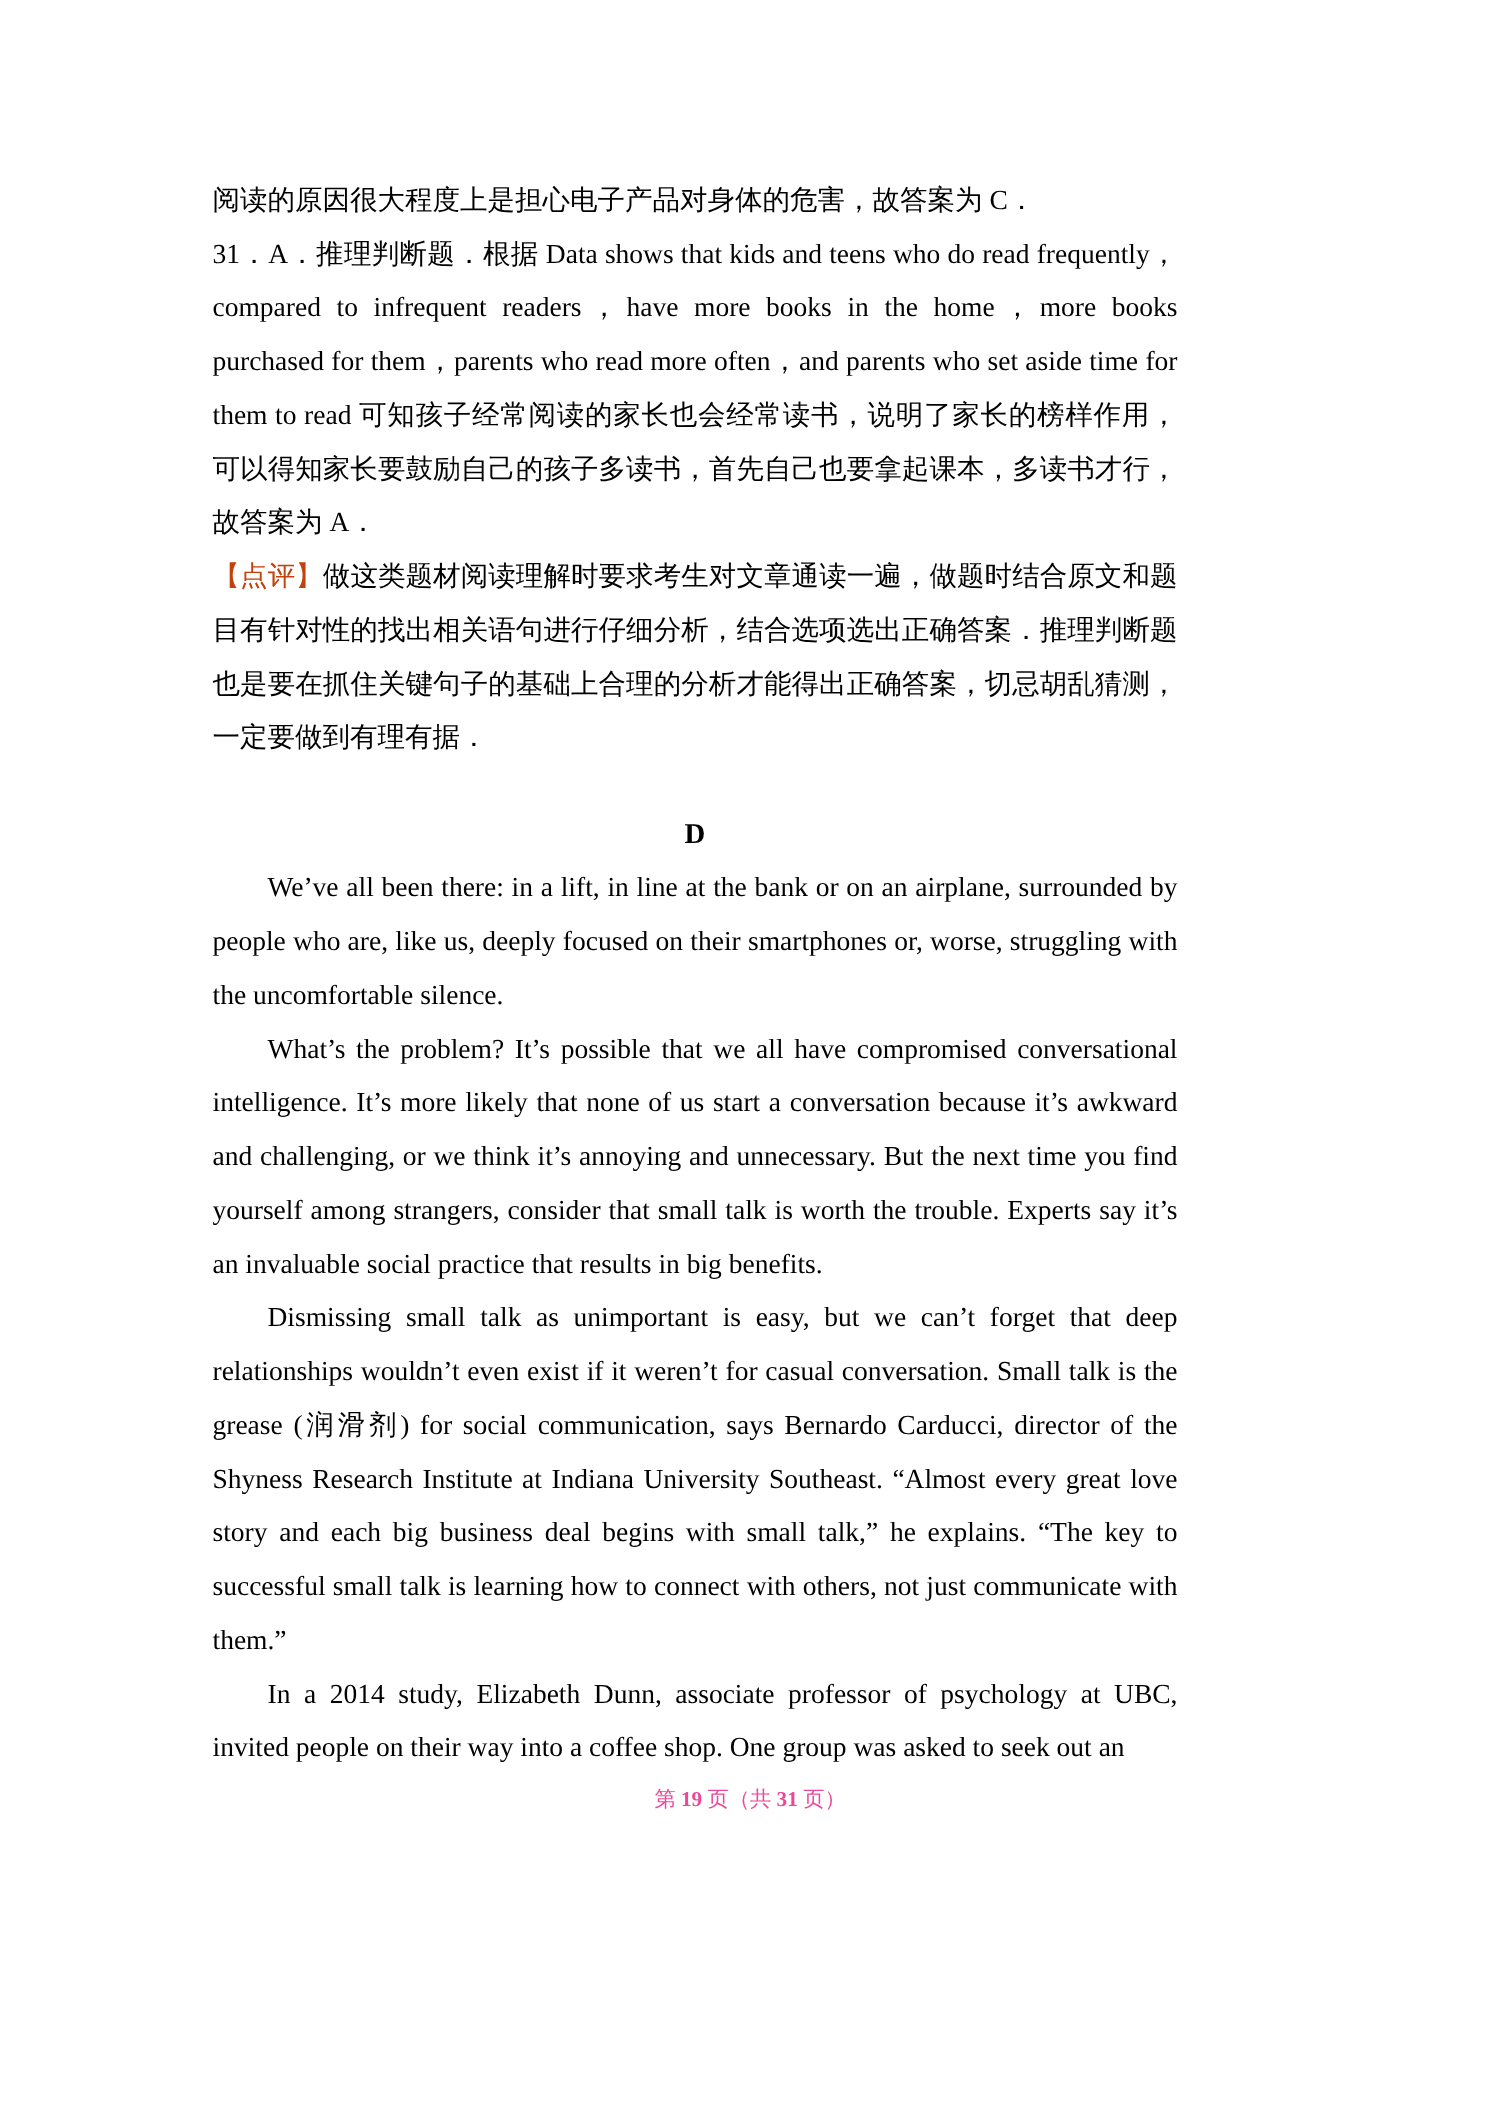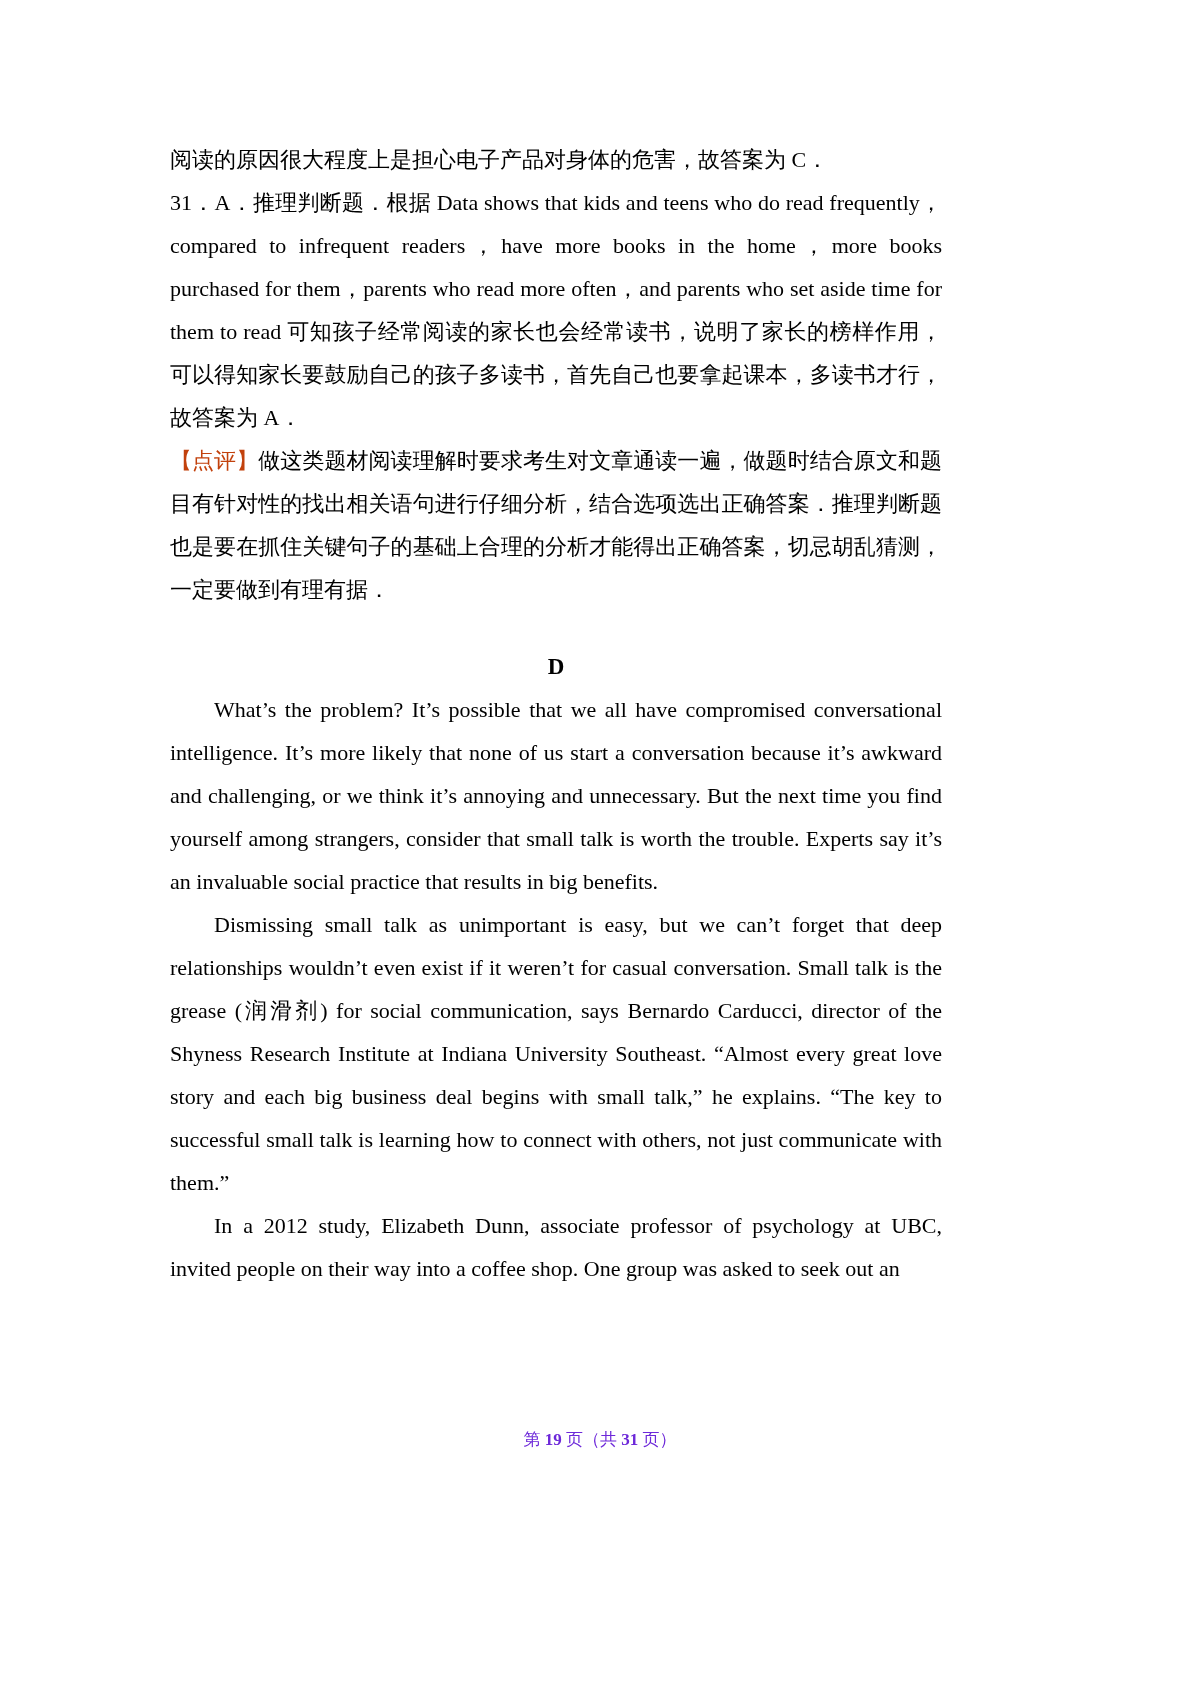--- a/index.html
+++ b/index.html
@@ -38,43 +38,44 @@
     margin-top: 34px;
   }
   .footer {
     position: absolute;
     top: 1428px;
     left: 0;
     width: 100%;
     text-align: center;
     font-size: 17px;
     line-height: 24px;
-    color: #6d28d9;
+    color: #ec4899;
   }
   .footer b { font-weight: bold; }
 </style>
 </head>
 <body>
 
 <div class="page">
 
   <div class="content">
 
     <p class="para">阅读的原因很大程度上是担心电子产品对身体的危害，故答案为 C．</p>
 
     <p class="para">31．A．推理判断题．根据 Data shows that kids and teens who do read frequently，compared to infrequent readers，have more books in the home，more books purchased for them，parents who read more often，and parents who set aside time for them to read 可知孩子经常阅读的家长也会经常读书，说明了家长的榜样作用，可以得知家长要鼓励自己的孩子多读书，首先自己也要拿起课本，多读书才行，故答案为 A．</p>
 
     <p class="para"><span class="comment-label" style="color: #c2410c;">【点评】</span><span>做这类题材阅读理解时要求考生对文章通读一遍，做题时结合原文和题目有针对性的找出相关语句进行仔细分析，结合选项选出正确答案．推理判断题也是要在抓住关键句子的基础上合理的分析才能得出正确答案，切忌胡乱猜测，一定要做到有理有据．</span></p>
 
     <h3 class="section-heading">D</h3>
 
+    <p class="para indent">We’ve all been there: in a lift, in line at the bank or on an airplane, surrounded by people who are, like us, deeply focused on their smartphones or, worse, struggling with the uncomfortable silence.</p>
 
     <p class="para indent">What’s the problem? It’s possible that we all have compromised conversational intelligence. It’s more likely that none of us start a conversation because it’s awkward and challenging, or we think it’s annoying and unnecessary. But the next time you find yourself among strangers, consider that small talk is worth the trouble. Experts say it’s an invaluable social practice that results in big benefits.</p>
 
     <p class="para indent">Dismissing small talk as unimportant is easy, but we can’t forget that deep relationships wouldn’t even exist if it weren’t for casual conversation. Small talk is the grease (润滑剂) for social communication, says Bernardo Carducci, director of the Shyness Research Institute at Indiana University Southeast. “Almost every great love story and each big business deal begins with small talk,” he explains. “The key to successful small talk is learning how to connect with others, not just communicate with them.”</p>
 
-    <p class="para indent">In a 2012 study, Elizabeth Dunn, associate professor of psychology at UBC, invited people on their way into a coffee shop. One group was asked to seek out an</p>
+    <p class="para indent">In a 2014 study, Elizabeth Dunn, associate professor of psychology at UBC, invited people on their way into a coffee shop. One group was asked to seek out an</p>
 
   </div>
 
   <div class="footer"><span>第 </span><b>19</b><span> 页（共 </span><b>31</b><span> 页）</span></div>
 
 </div>
 
 </body></html>

